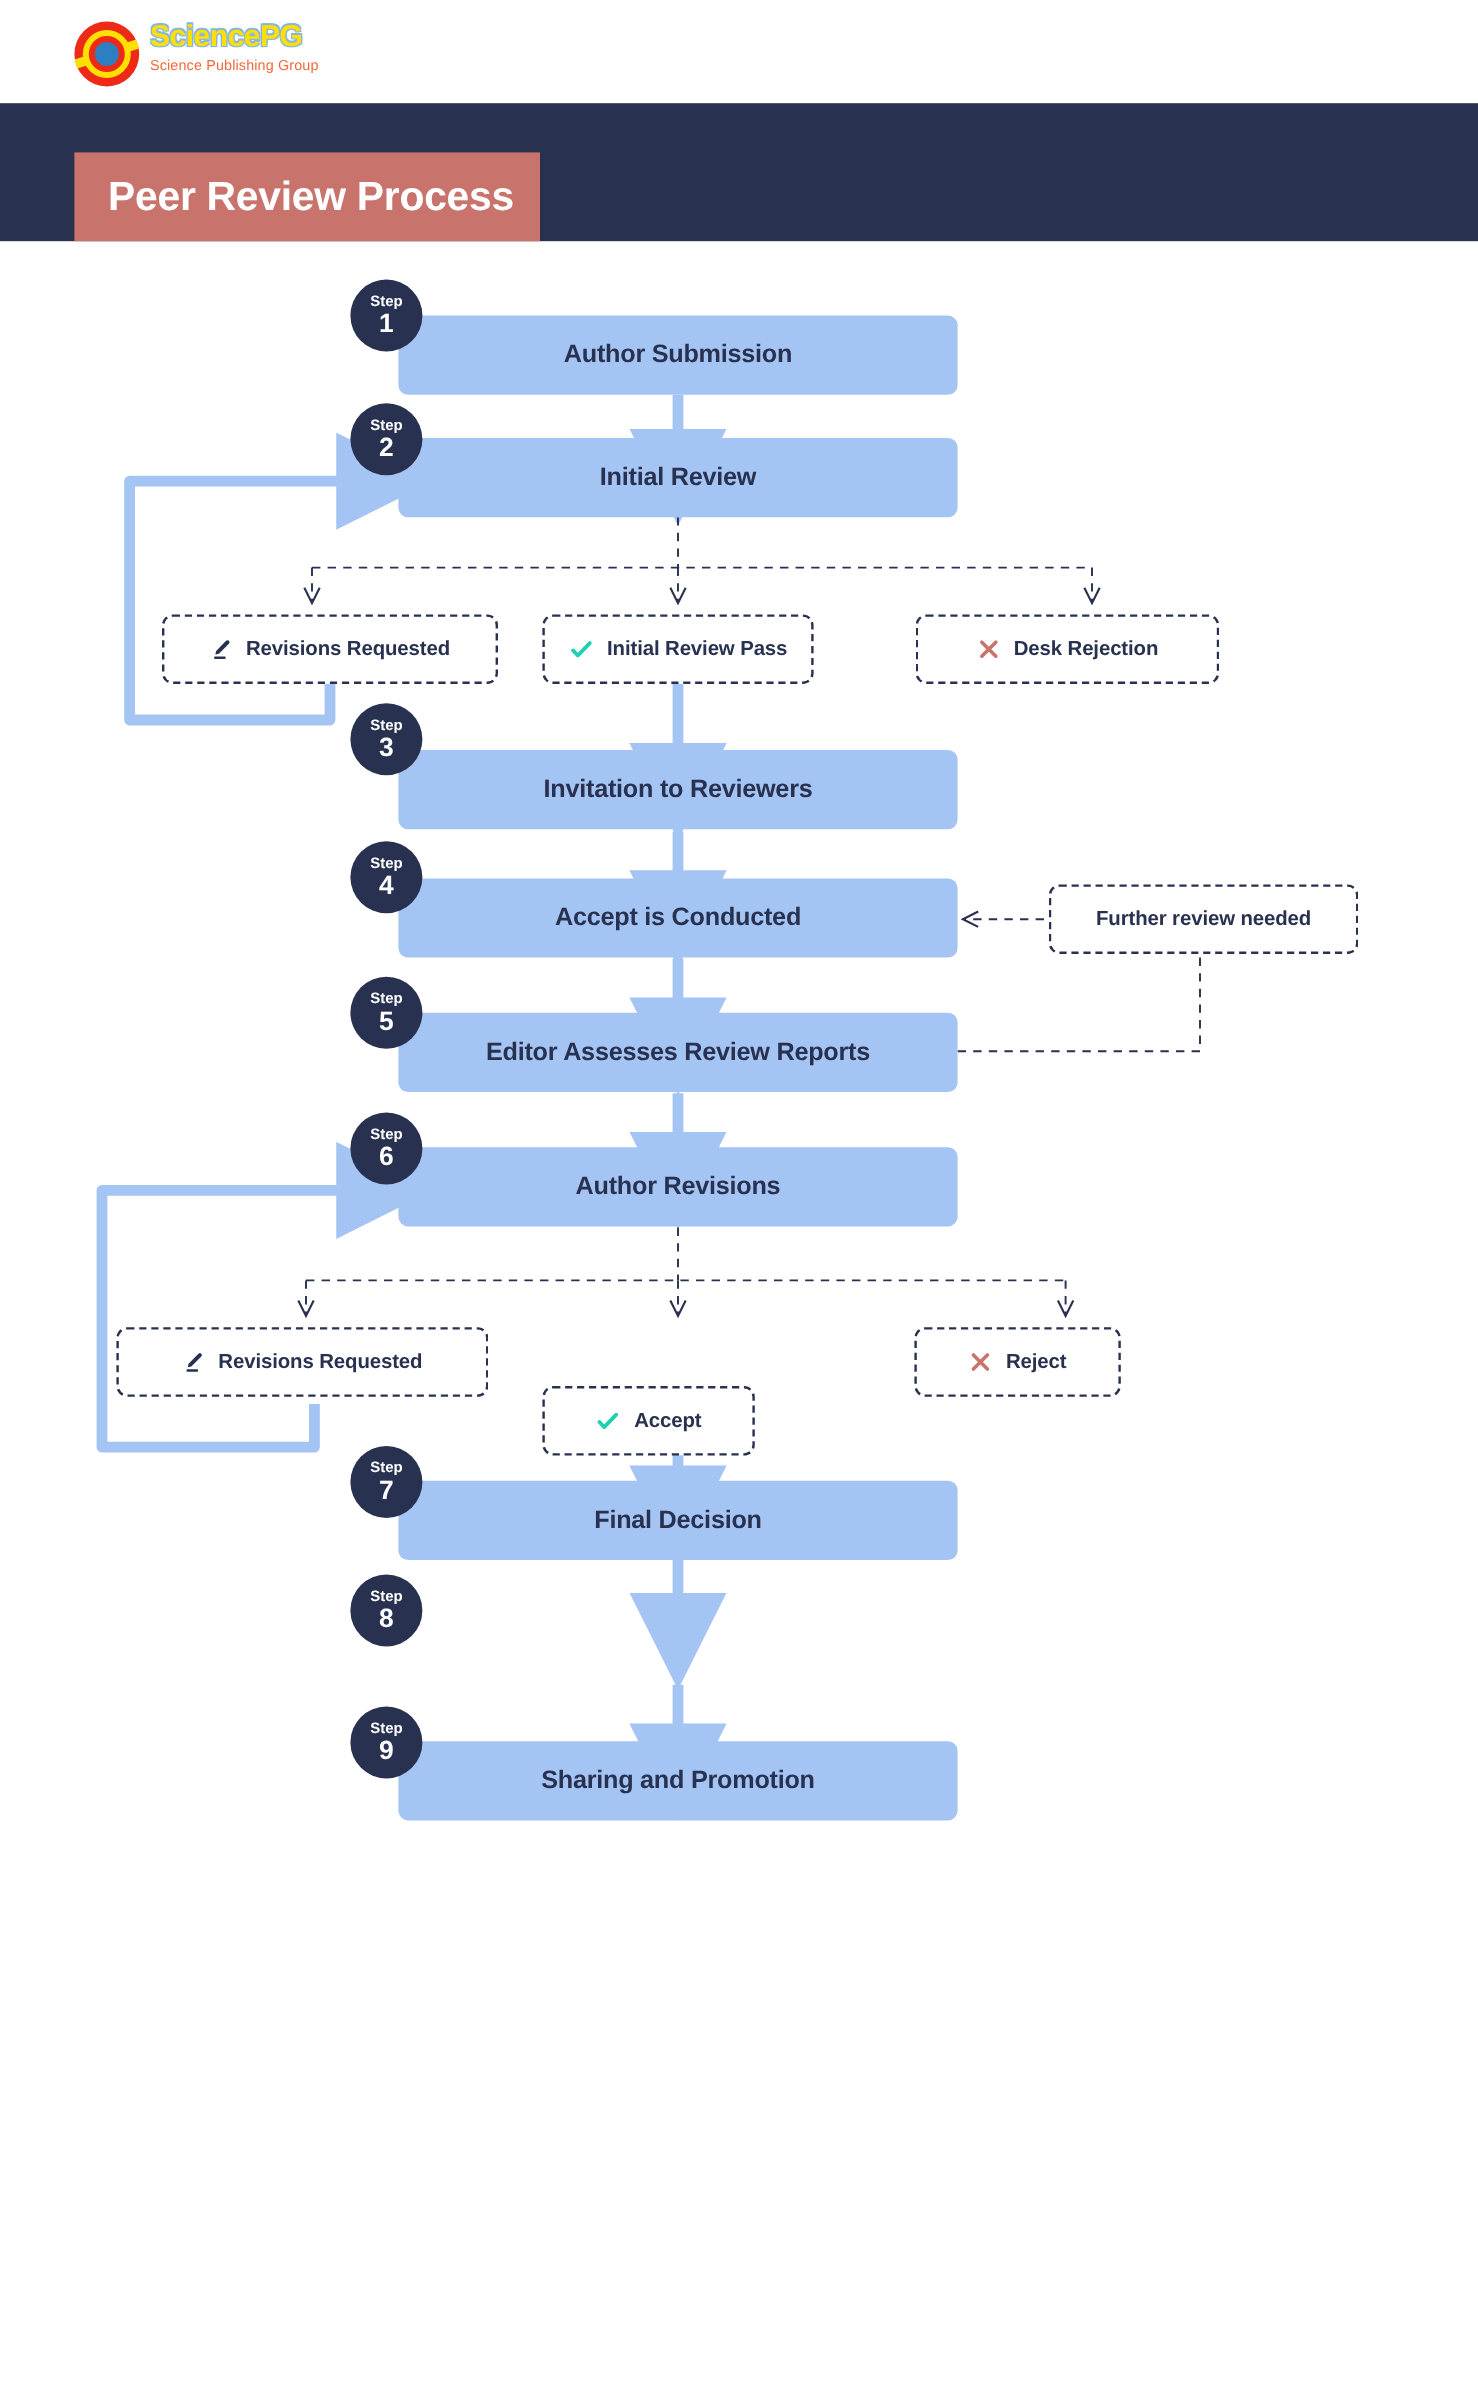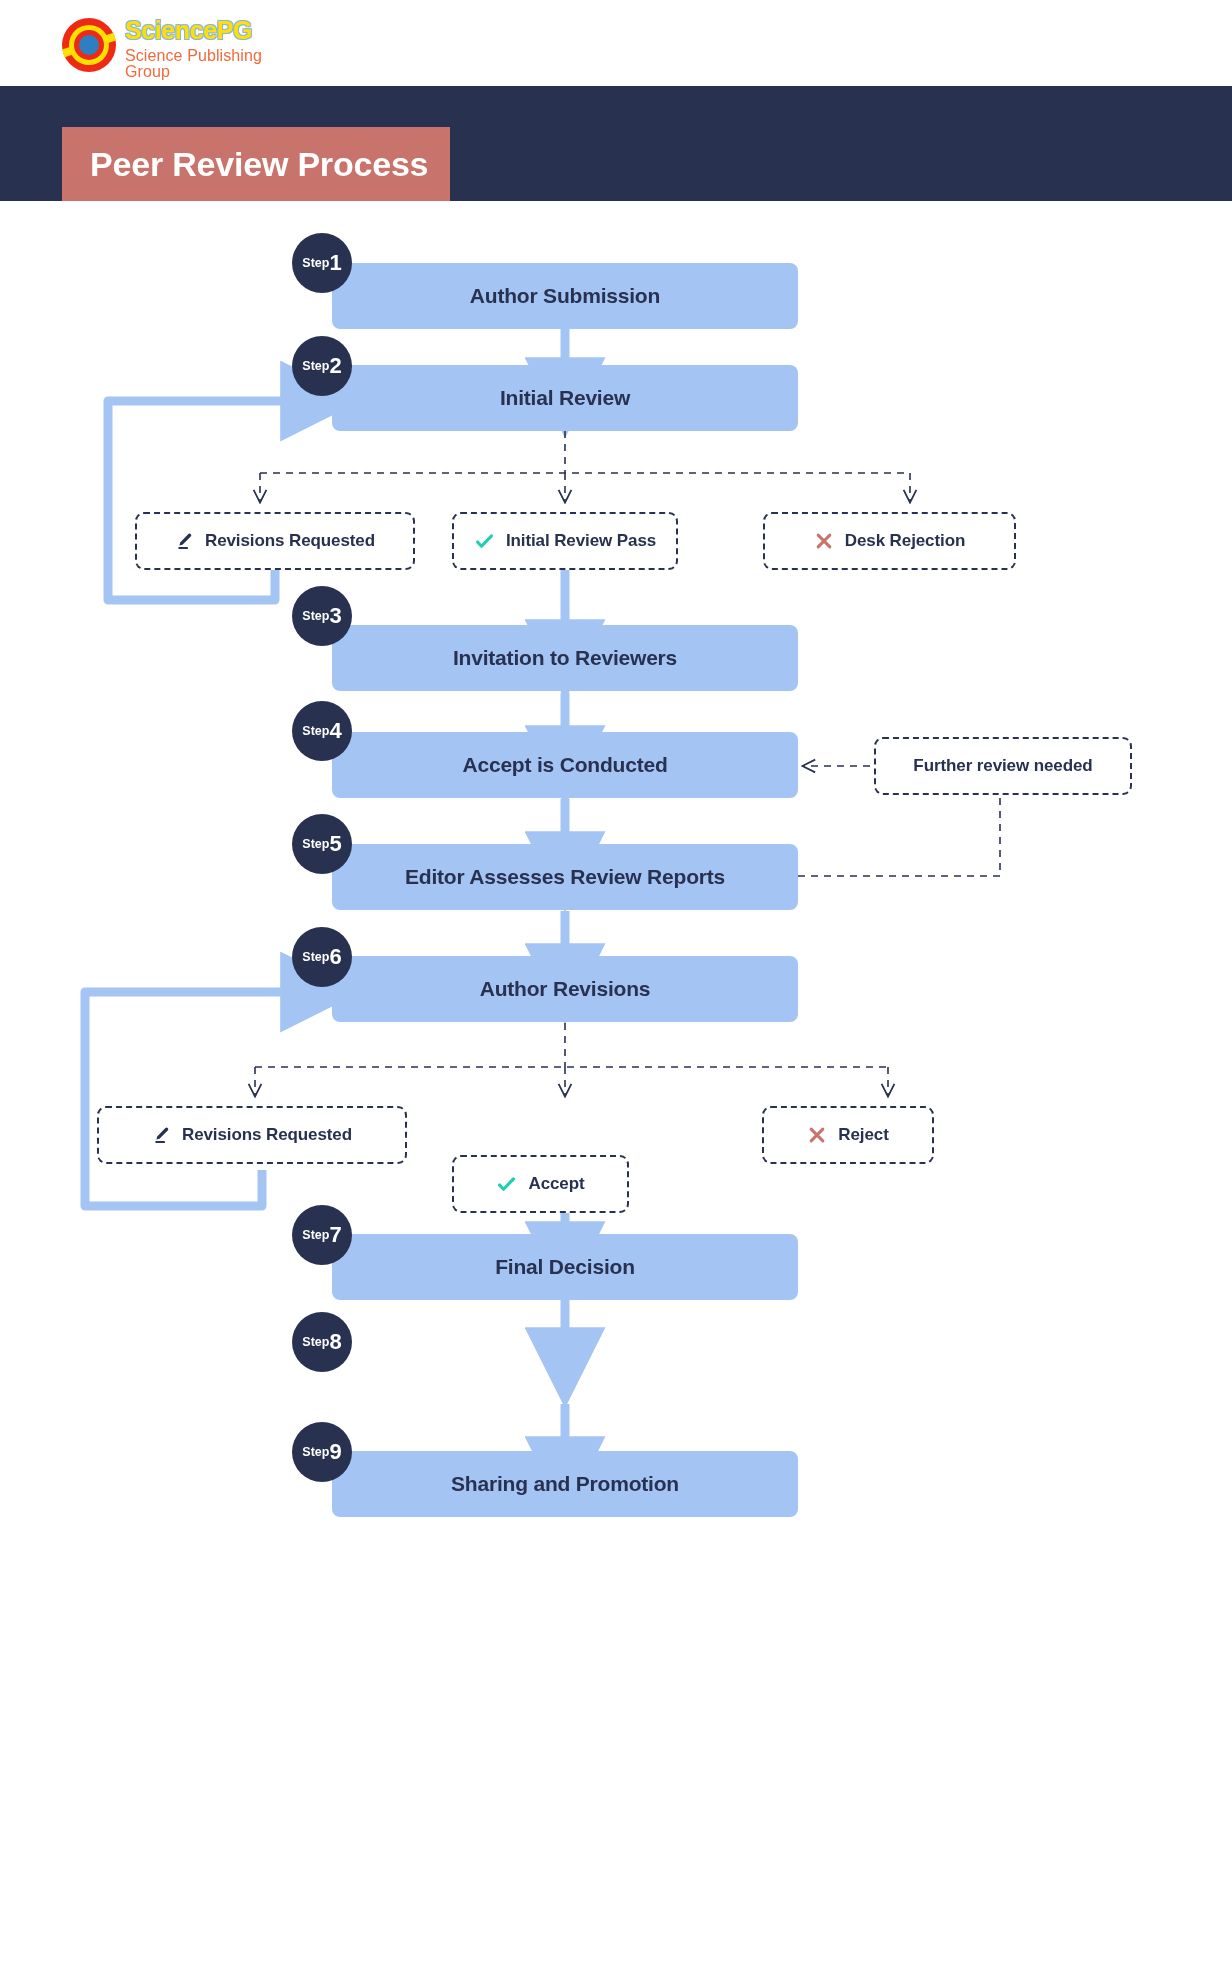--- a/index.html
+++ b/index.html
@@ -72,21 +72,21 @@
     letter-spacing: -0.4px;
     line-height: 1;
     color: #ffe000;
     text-shadow:
       -1px -1px 0 #8ab6de, 1px -1px 0 #8ab6de,
       -1px 1px 0 #8ab6de, 1px 1px 0 #8ab6de,
       0 0 2px #8ab6de;
   }
   #logo-sub {
     margin-top: 5px;
-    font-size: 16px;
+    font-size: 12px;
     color: #f26a3c;
     letter-spacing: 0.1px;
     line-height: 1;
   }
 
   
   #banner {
     position: absolute;
     left: 0; top: 86px;
     width: 1232px; height: 115px;
@@ -132,21 +132,21 @@
     letter-spacing: -0.2px;
     text-align: center;
   }
   .step-badge {
     position: absolute;
     left: 292px;
     width: 60px; height: 60px;
     border-radius: 50%;
     background: #28314f;
     display: flex;
-    flex-direction: row;
+    flex-direction: column;
     align-items: center;
     justify-content: center;
     z-index: 5;
   }
   .badge-word {
     color: #ffffff;
     font-size: 12.5px;
     font-weight: bold;
     line-height: 1;
   }

